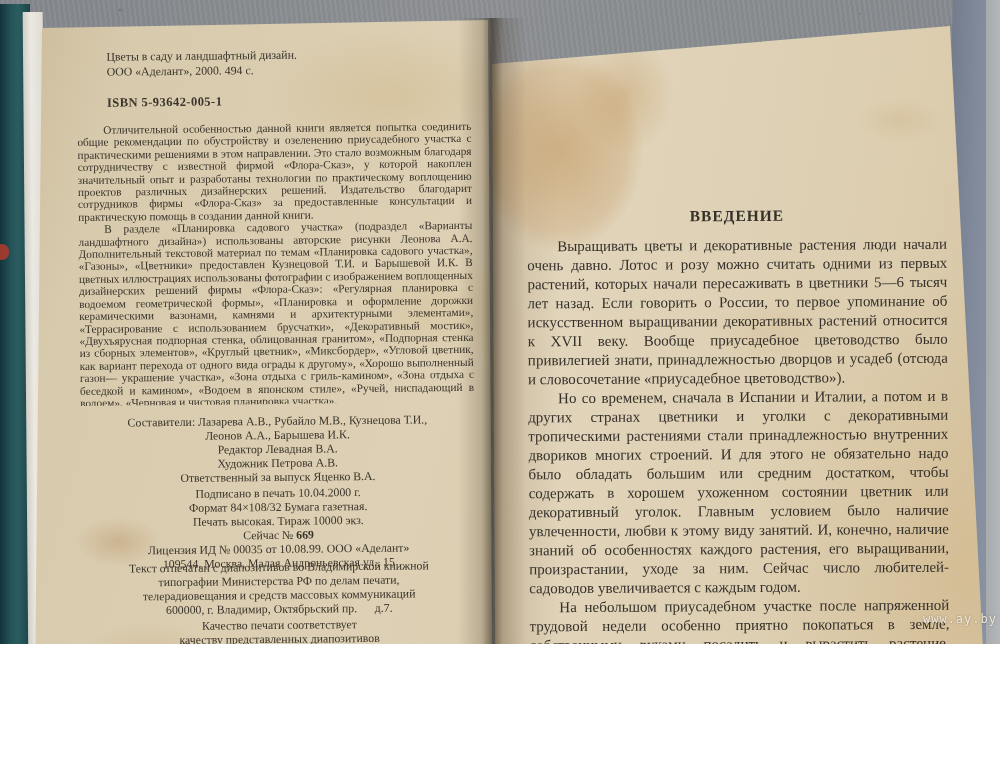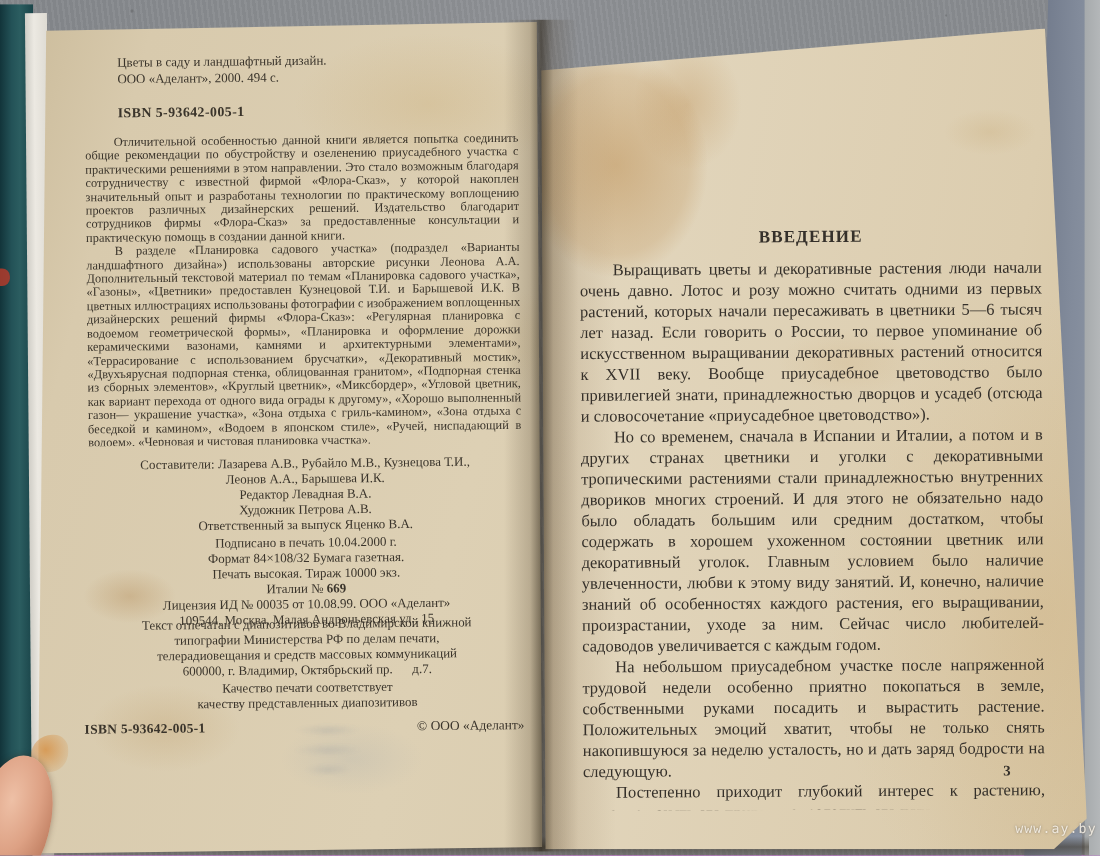--- a/index.html
+++ b/index.html
@@ -1,19 +1,19 @@
 <!DOCTYPE html>
 <html><head>
 <meta charset="utf-8">
 <style>
   html,body{margin:0;padding:0;}
   #canvas{
-    position:relative; width:1000px; height:778px; overflow:hidden;
+    position:relative; width:1000px; height:644px; overflow:hidden;
     font-family:"Liberation Serif","DejaVu Serif",serif;
-    background:#d946ef;
+    background:#ef4444;
   }
   
   .concrete{
     position:absolute; inset:0;
     background:
       radial-gradient(circle 3px at 120px 10px, rgba(60,60,60,.35), transparent 70%),
       radial-gradient(circle 2px at 860px 14px, rgba(60,60,60,.3), transparent 70%),
       radial-gradient(circle 2px at 968px 372px, rgba(40,40,40,.5), transparent 70%),
       radial-gradient(circle 3px at 975px 560px, rgba(60,60,60,.3), transparent 70%),
       repeating-linear-gradient(83deg, rgba(255,255,255,.03) 0 2px, rgba(0,0,0,.03) 2px 5px),
@@ -165,21 +165,21 @@
       <div>Леонов А.А., Барышева И.К.</div>
       <div>Редактор Левадная В.А.</div>
       <div>Художник Петрова А.В.</div>
       <div>Ответственный за выпуск Яценко В.А.</div>
     </div>
 
     <div class="center-block lp-print">
       <div>Подписано в печать 10.04.2000 г.</div>
       <div>Формат 84×108/32 Бумага газетная.</div>
       <div>Печать высокая. Тираж 10000 экз.</div>
-      <div><span>Италии № </span><span class="bold">669</span></div>
+      <div><span>Сейчас № </span><span class="bold">669</span></div>
       <div>Лицензия ИД № 00035 от 10.08.99. ООО «Аделант»</div>
       <div>109544, Москва, Малая Андроньевская ул., 15</div>
     </div>
 
     <div class="center-block lp-printer">
       <div>Текст отпечатан с диапозитивов во Владимирской книжной</div>
       <div>типографии Министерства РФ по делам печати,</div>
       <div>телерадиовещания и средств массовых коммуникаций</div>
       <div>600000, г. Владимир, Октябрьский пр.  д.7.</div>
     </div>

